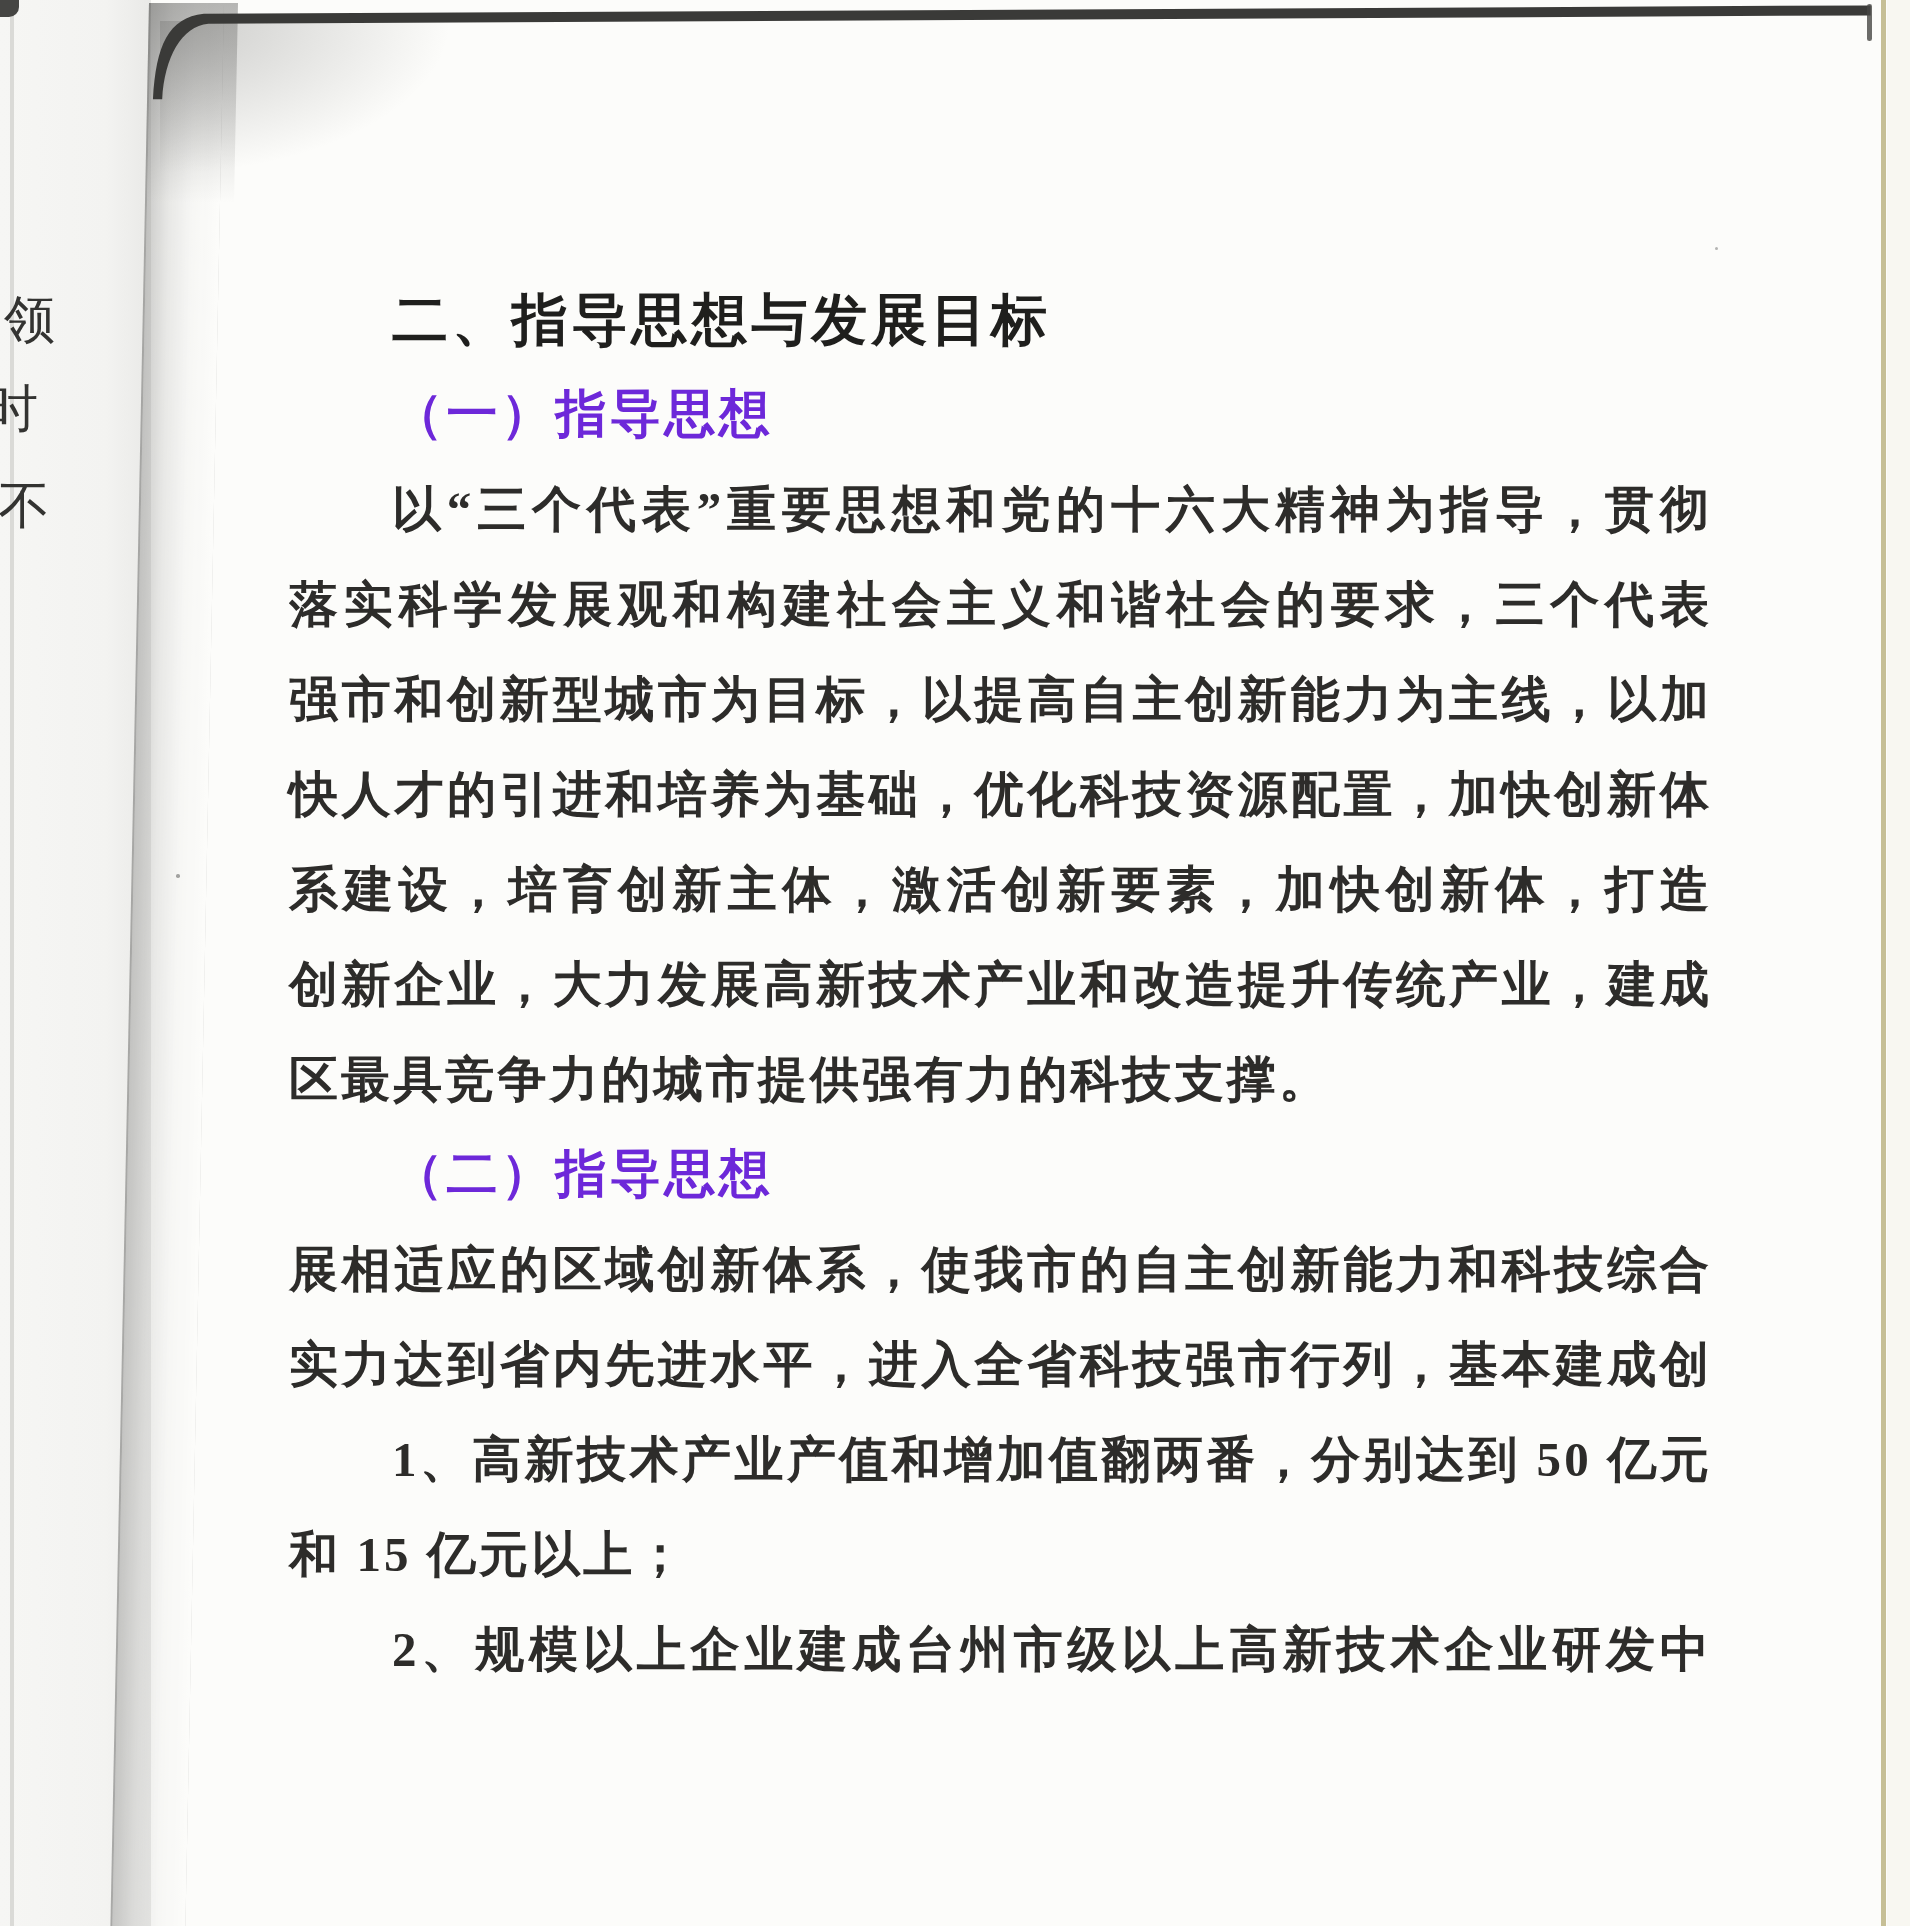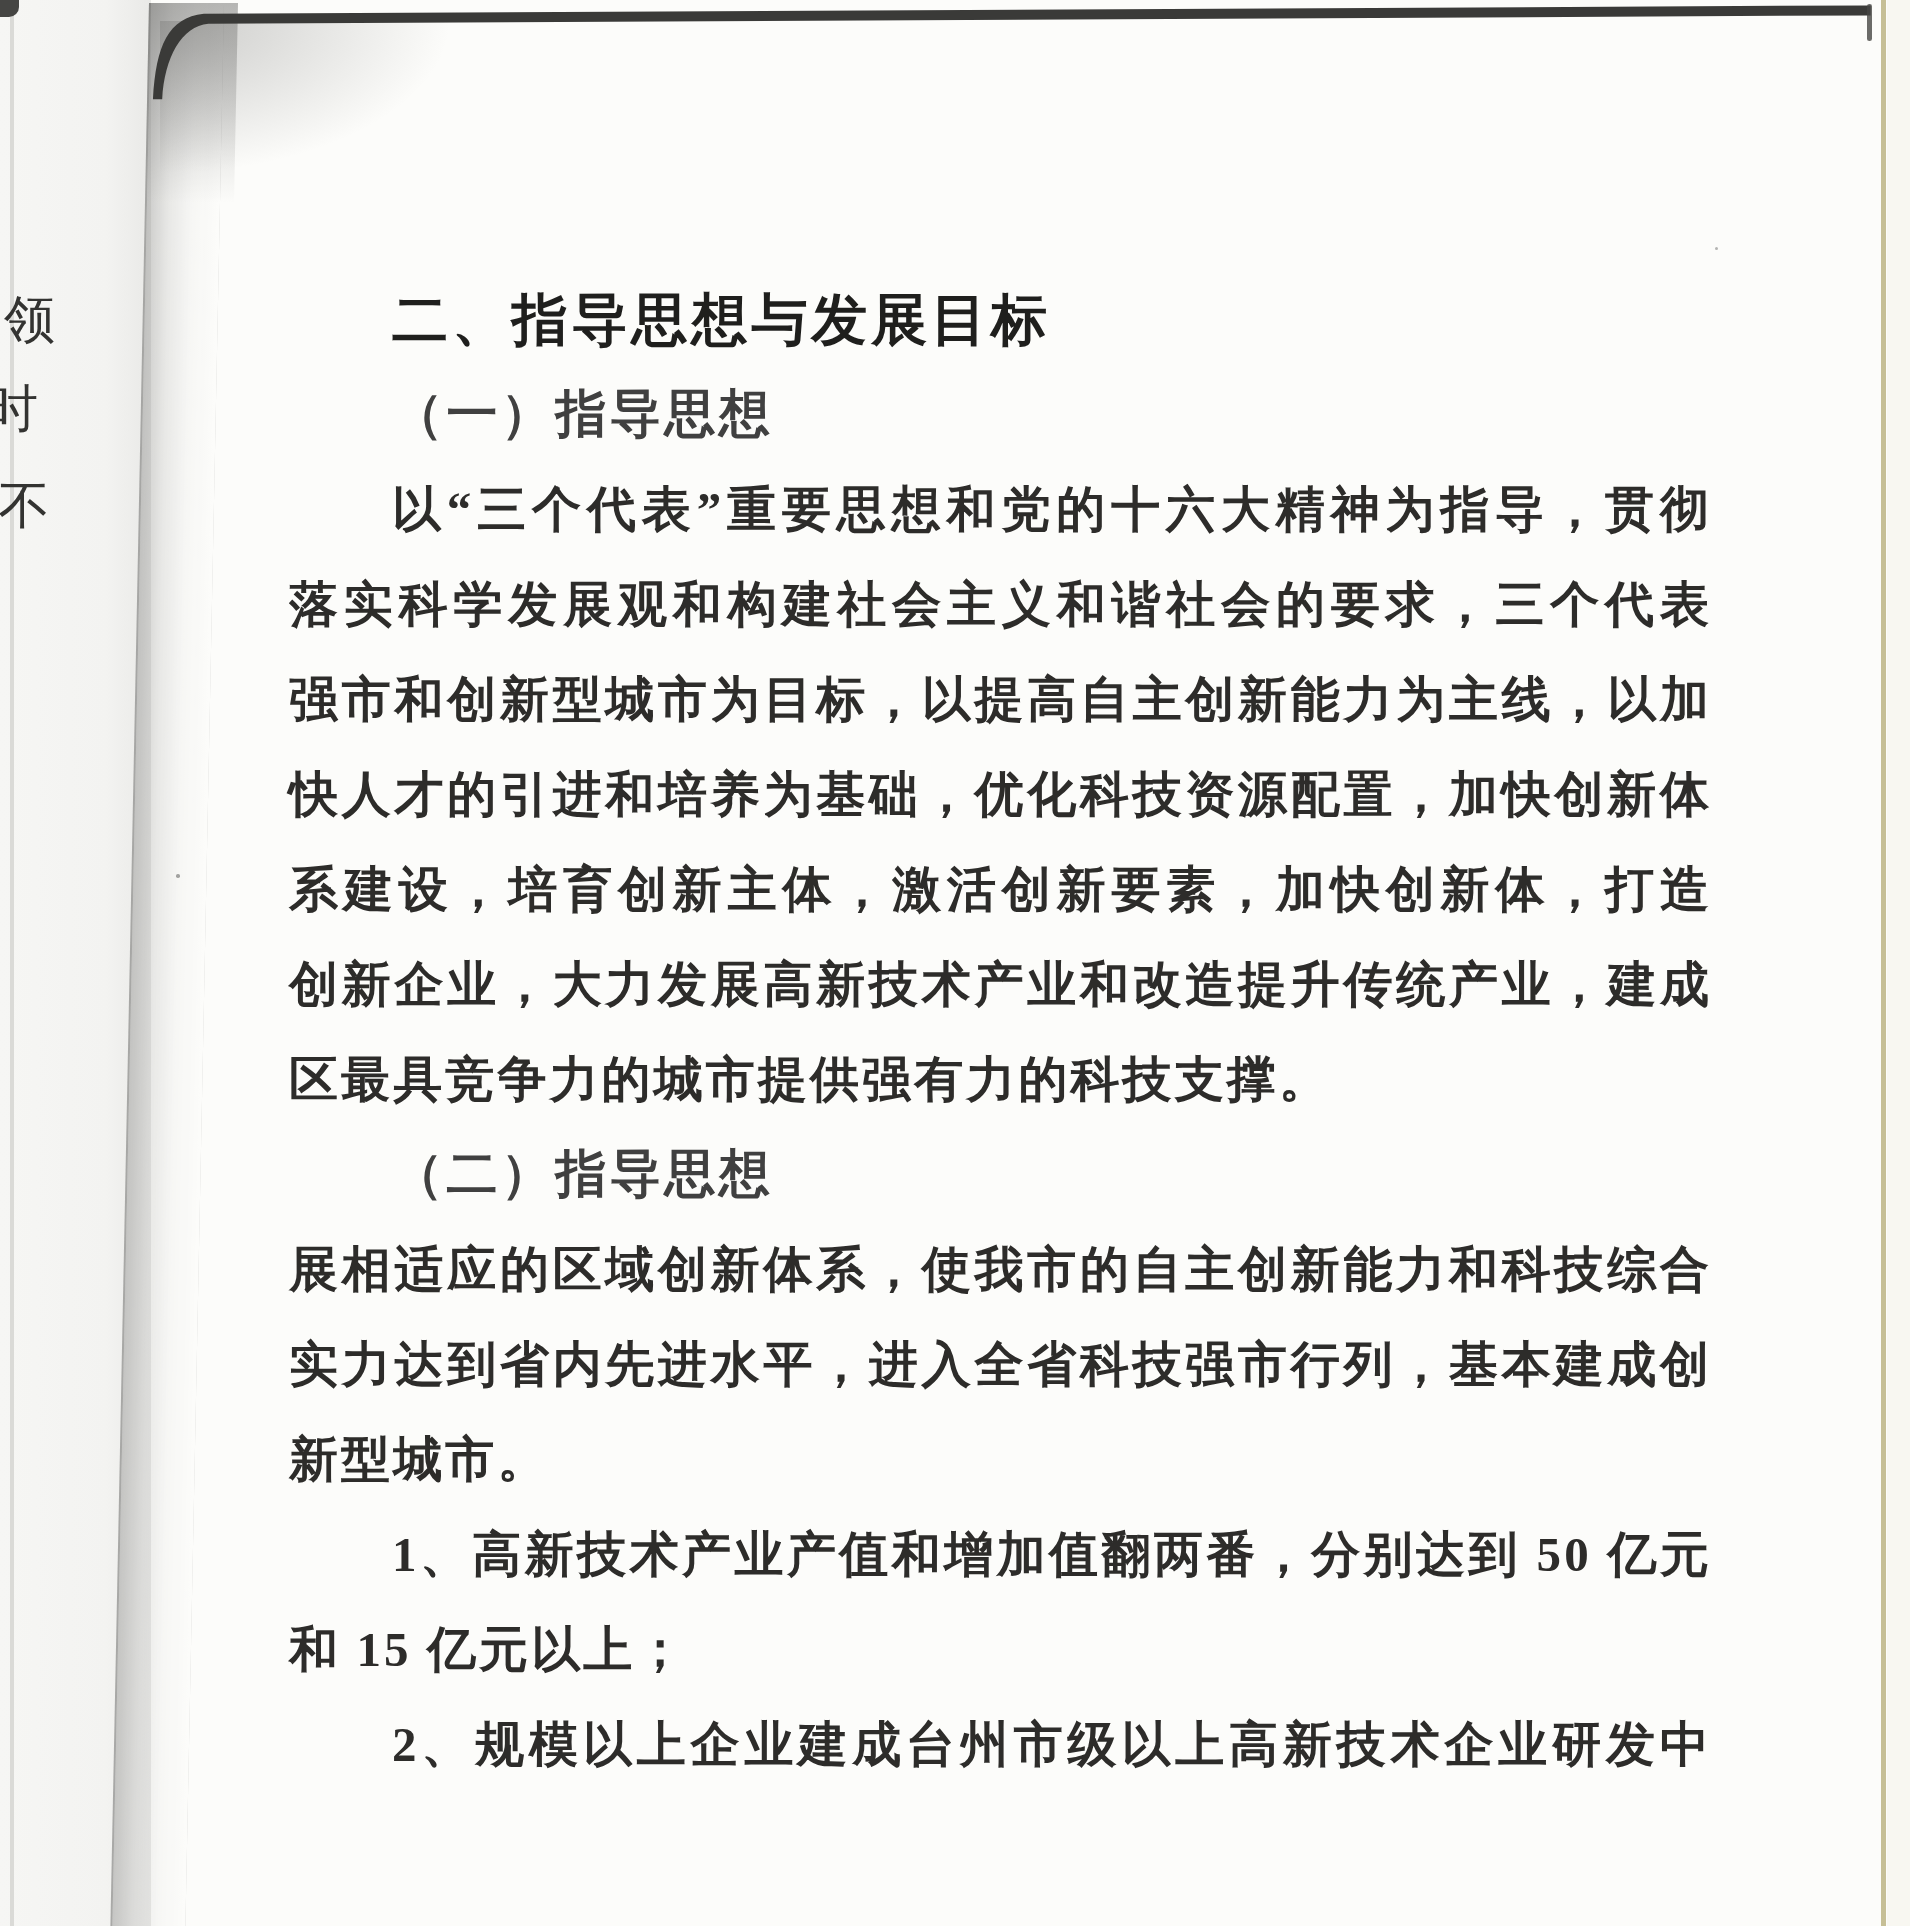--- a/index.html
+++ b/index.html
@@ -103,21 +103,21 @@
     text-align:justify;text-align-last:justify;
   }
   .line.first{padding-left:103px;}
   .line.h1{
     font-family:"Liberation Sans", sans-serif;
     font-weight:bold;font-size:56px;letter-spacing:3.9px;
     color:#1f1f1d;
   }
   .line.h2{
     font-weight:bold;font-size:51px;letter-spacing:3.5px;
-    color:#404040;
+    color:#6d28d9;
   }
 </style>
 </head>
 <body>
 
 <div class="left-outer"></div>
 <div class="left-edge-line"></div>
 <div class="corner-smudge"></div>
 <div class="spine-shadow"></div>
 <div class="spine-shadow-top"></div>
@@ -146,18 +146,17 @@
     <div class="line first just">以“三个代表”重要思想和党的十六大精神为指导，贯彻</div>
     <div class="line just">落实科学发展观和构建社会主义和谐社会的要求，三个代表</div>
     <div class="line just">强市和创新型城市为目标，以提高自主创新能力为主线，以加</div>
     <div class="line just">快人才的引进和培养为基础，优化科技资源配置，加快创新体</div>
     <div class="line just">系建设，培育创新主体，激活创新要素，加快创新体，打造</div>
     <div class="line just">创新企业，大力发展高新技术产业和改造提升传统产业，建成</div>
     <div class="line">区最具竞争力的城市提供强有力的科技支撑。</div>
     <div class="line h2 first">（二）指导思想</div>
     <div class="line just">展相适应的区域创新体系，使我市的自主创新能力和科技综合</div>
     <div class="line just">实力达到省内先进水平，进入全省科技强市行列，基本建成创</div>
-    <div class="line">新型城市。</div>
     <div class="line first just">1、高新技术产业产值和增加值翻两番，分别达到 50 亿元</div>
     <div class="line">和 15 亿元以上；</div>
     <div class="line first just">2、规模以上企业建成台州市级以上高新技术企业研发中</div>
   </div>
 
 
 </body></html>

